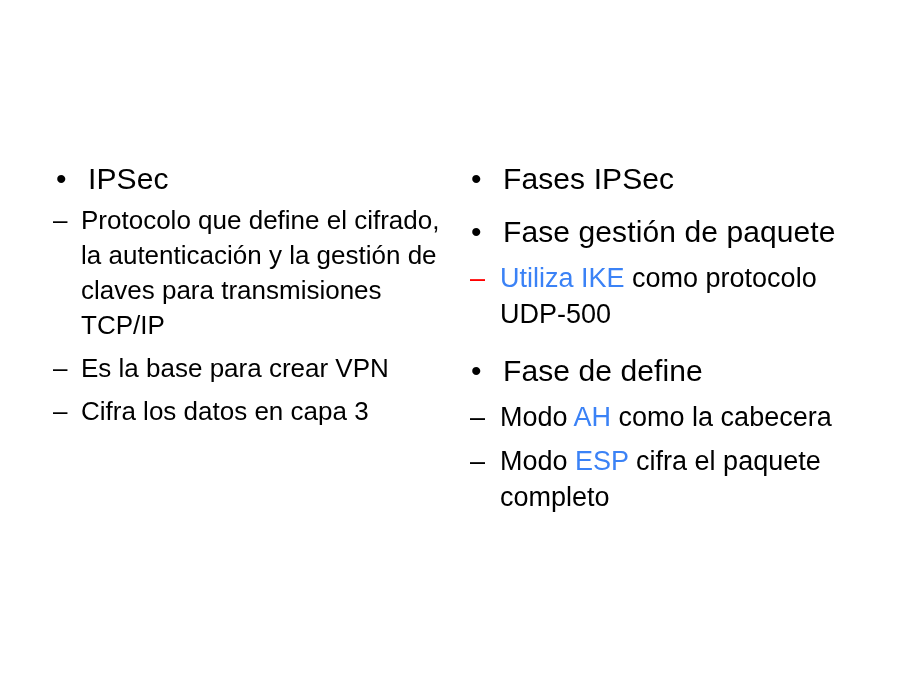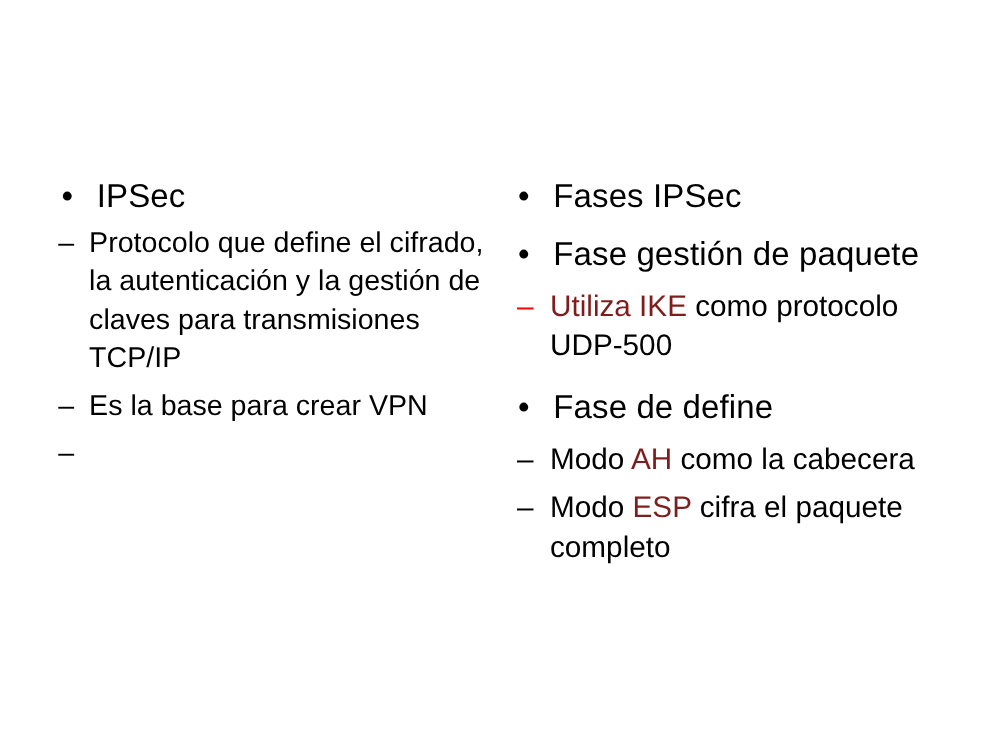--- a/index.html
+++ b/index.html
@@ -77,21 +77,21 @@
     padding-left: 40px;
   }
   .column-right .l2 > .dash {
     font-size: 27px;
     line-height: 36px;
     left: 10px;
   }
 
   .indent-block { margin-top: 6px; }
 
-  .hl-red { color: #7f1d1d; }
+  .hl-red { color: #3b82f6; }
   .dash-red { color: #ff0000; }
 
   .gap-sm { height: 8px; }
   .gap-md { height: 14px; }
   .gap-lg { height: 20px; }
 </style>
 </head>
 <body>
 
 <div class="slide">
@@ -114,20 +114,21 @@
 
       <div class="l2">
         <span class="dash">–</span>
         <span class="l2-text">Es la base para crear VPN</span>
       </div>
 
       <div class="gap-sm"></div>
 
       <div class="l2">
         <span class="dash">–</span>
+        <span class="l2-text">Cifra los datos en capa 3</span>
       </div>
 
     </div>
   </div>
 
   <div class="column column-right">
 
     <div class="l1">
       <span class="bullet">•</span>
       <span class="l1-text">Fases IPSec</span>

